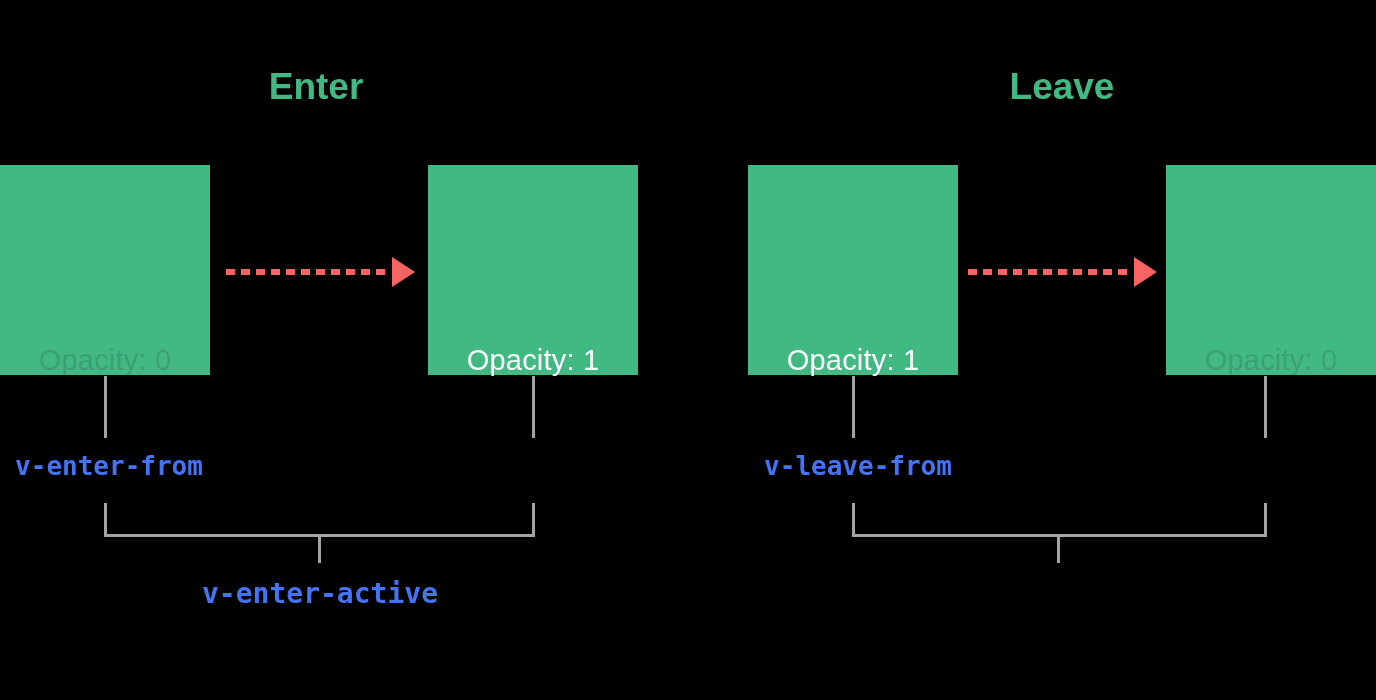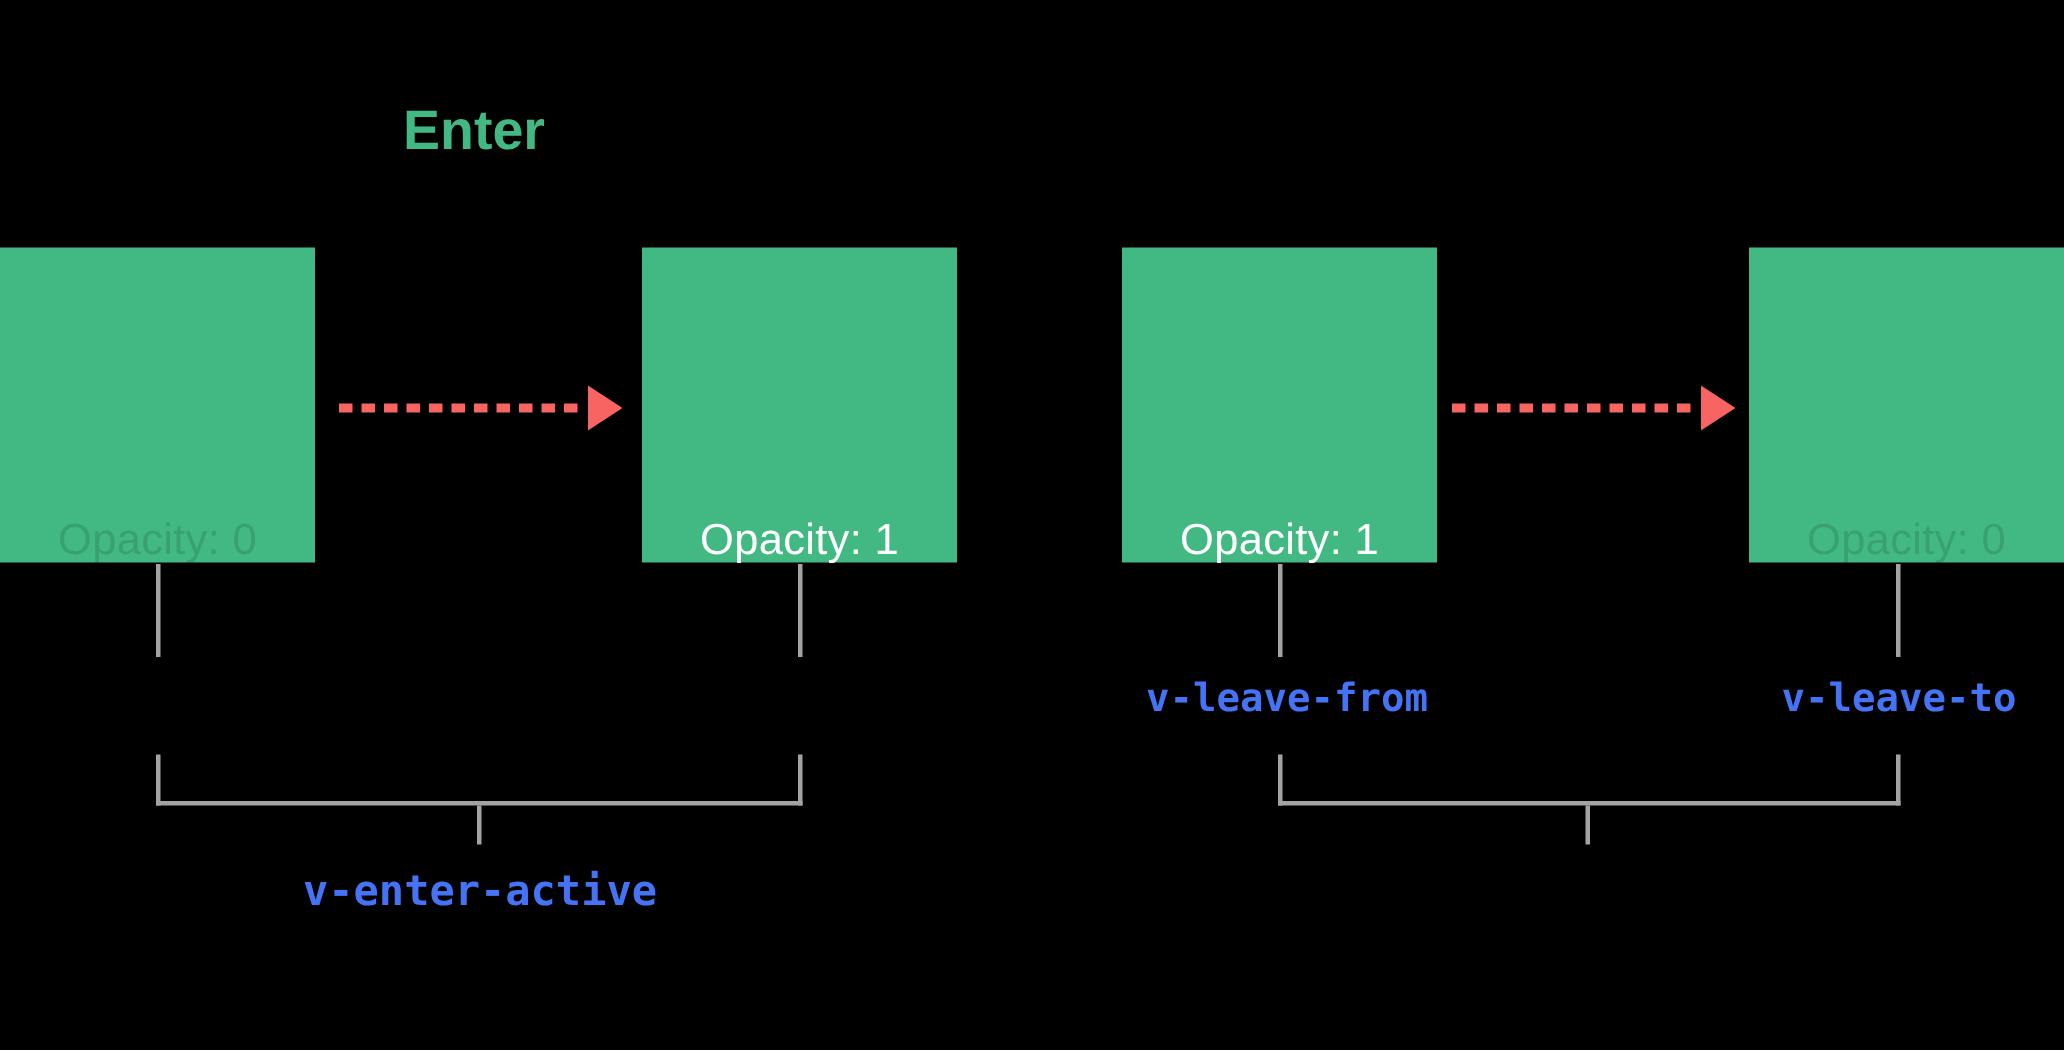--- a/index.html
+++ b/index.html
@@ -76,20 +76,21 @@
     color:var(--blue);
     white-space:nowrap;
   }
 </style>
 </head>
 <body>
 
 <div class="stage">
 
   <div class="section-title" style="left:316px">Enter</div>
+  <div class="section-title" style="left:1062px">Leave</div>
 
   <div class="state-box" style="left:0px">
     <span class="box-label faded">Opacity: 0</span>
   </div>
 
   <svg class="arrow" style="left:224px" width="192" height="32" viewBox="0 0 192 32">
     <line x1="2" y1="16" x2="167" y2="16" stroke="currentColor" stroke-width="6" stroke-dasharray="9 6"></line>
     <polygon points="168,1 191,16 168,31" fill="currentColor"></polygon>
   </svg>
 
@@ -108,22 +109,22 @@
 
   <div class="state-box" style="left:1166px">
     <span class="box-label faded">Opacity: 0</span>
   </div>
 
   <div class="drop-line" style="left:104px"></div>
   <div class="drop-line" style="left:532px"></div>
   <div class="drop-line" style="left:852px"></div>
   <div class="drop-line" style="left:1264px"></div>
 
+  <div class="class-label" style="left:109px">v-enter-from</div>
   <div class="class-label" style="left:858px">v-leave-from</div>
-  <div class="class-label" style="left:1266px">v-leave-to</div>
 
   <div class="bracket-v" style="left:104px"></div>
   <div class="bracket-v" style="left:532px"></div>
   <div class="bracket-h" style="left:104px;width:431px"></div>
   <div class="bracket-stem" style="left:318px"></div>
   <div class="active-label" style="left:320px">v-enter-active</div>
 
   <div class="bracket-v" style="left:852px"></div>
   <div class="bracket-v" style="left:1264px"></div>
   <div class="bracket-h" style="left:852px;width:415px"></div>

